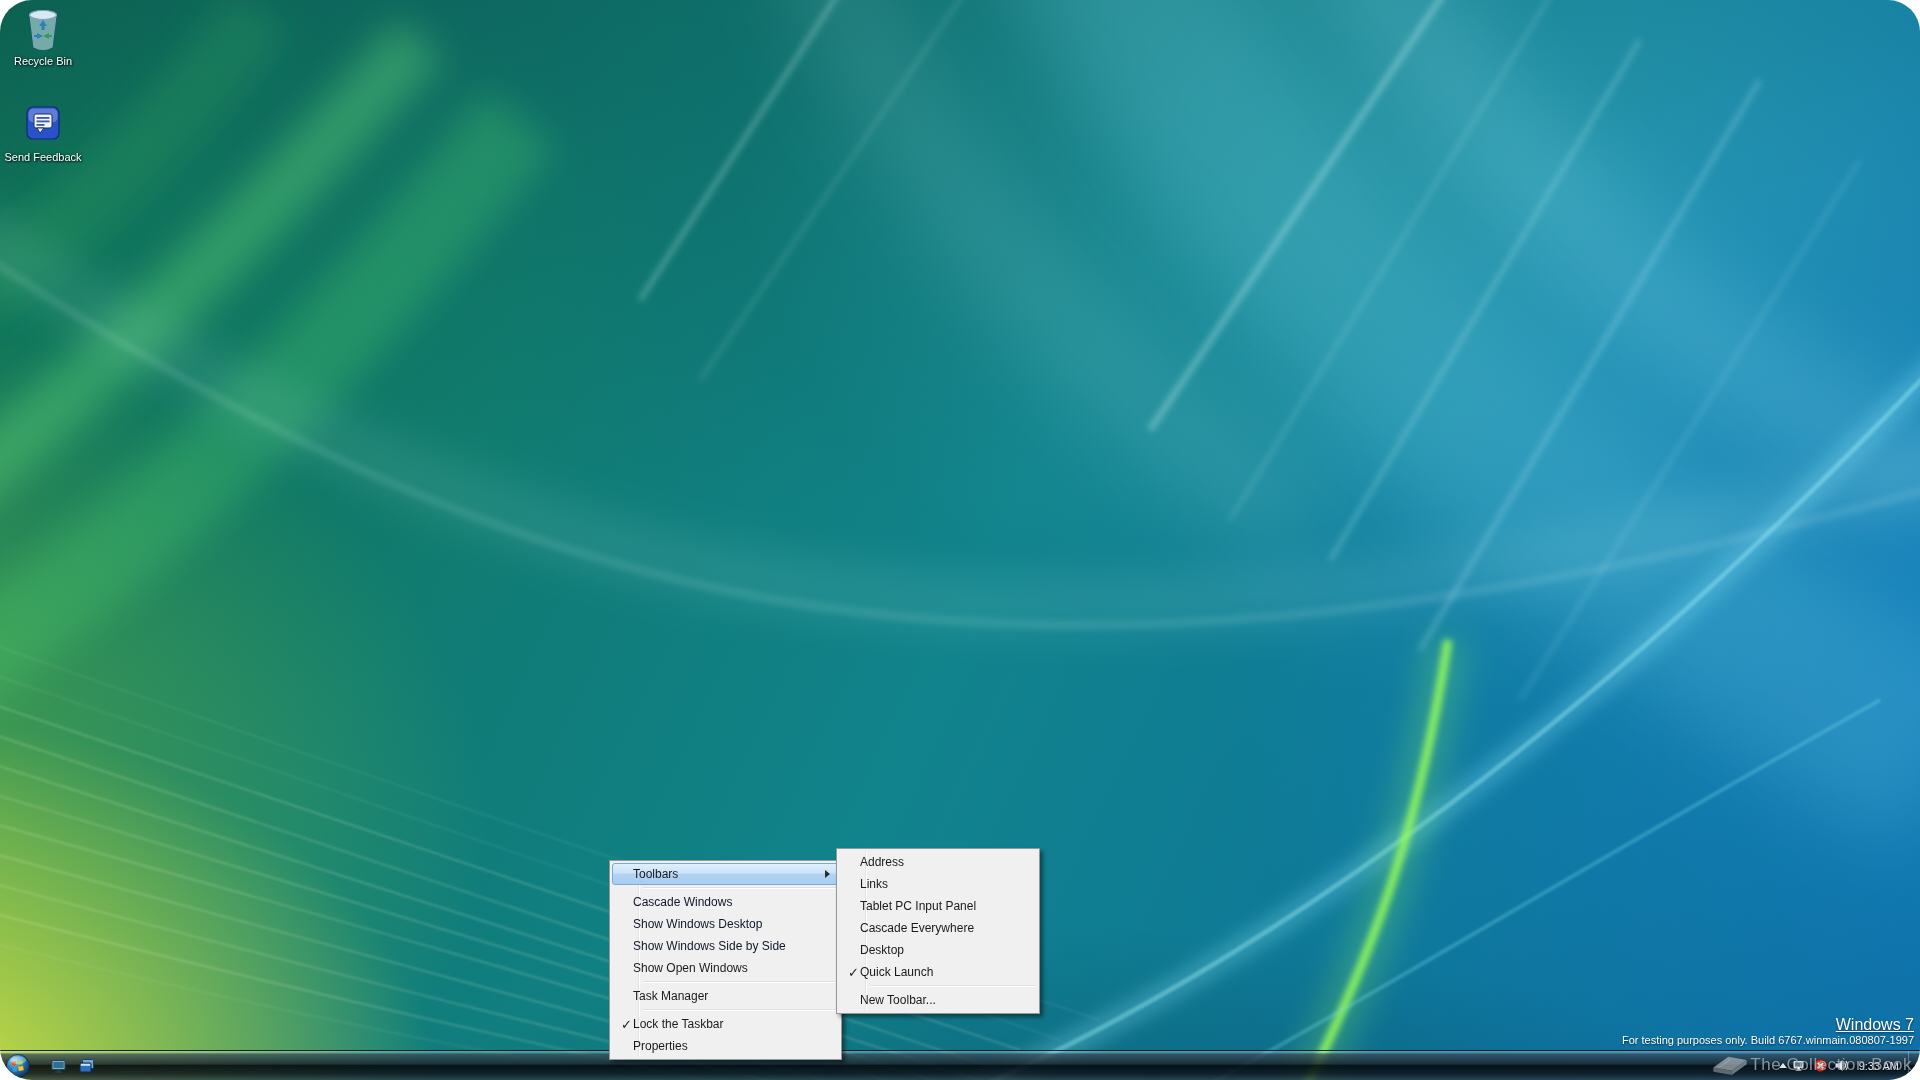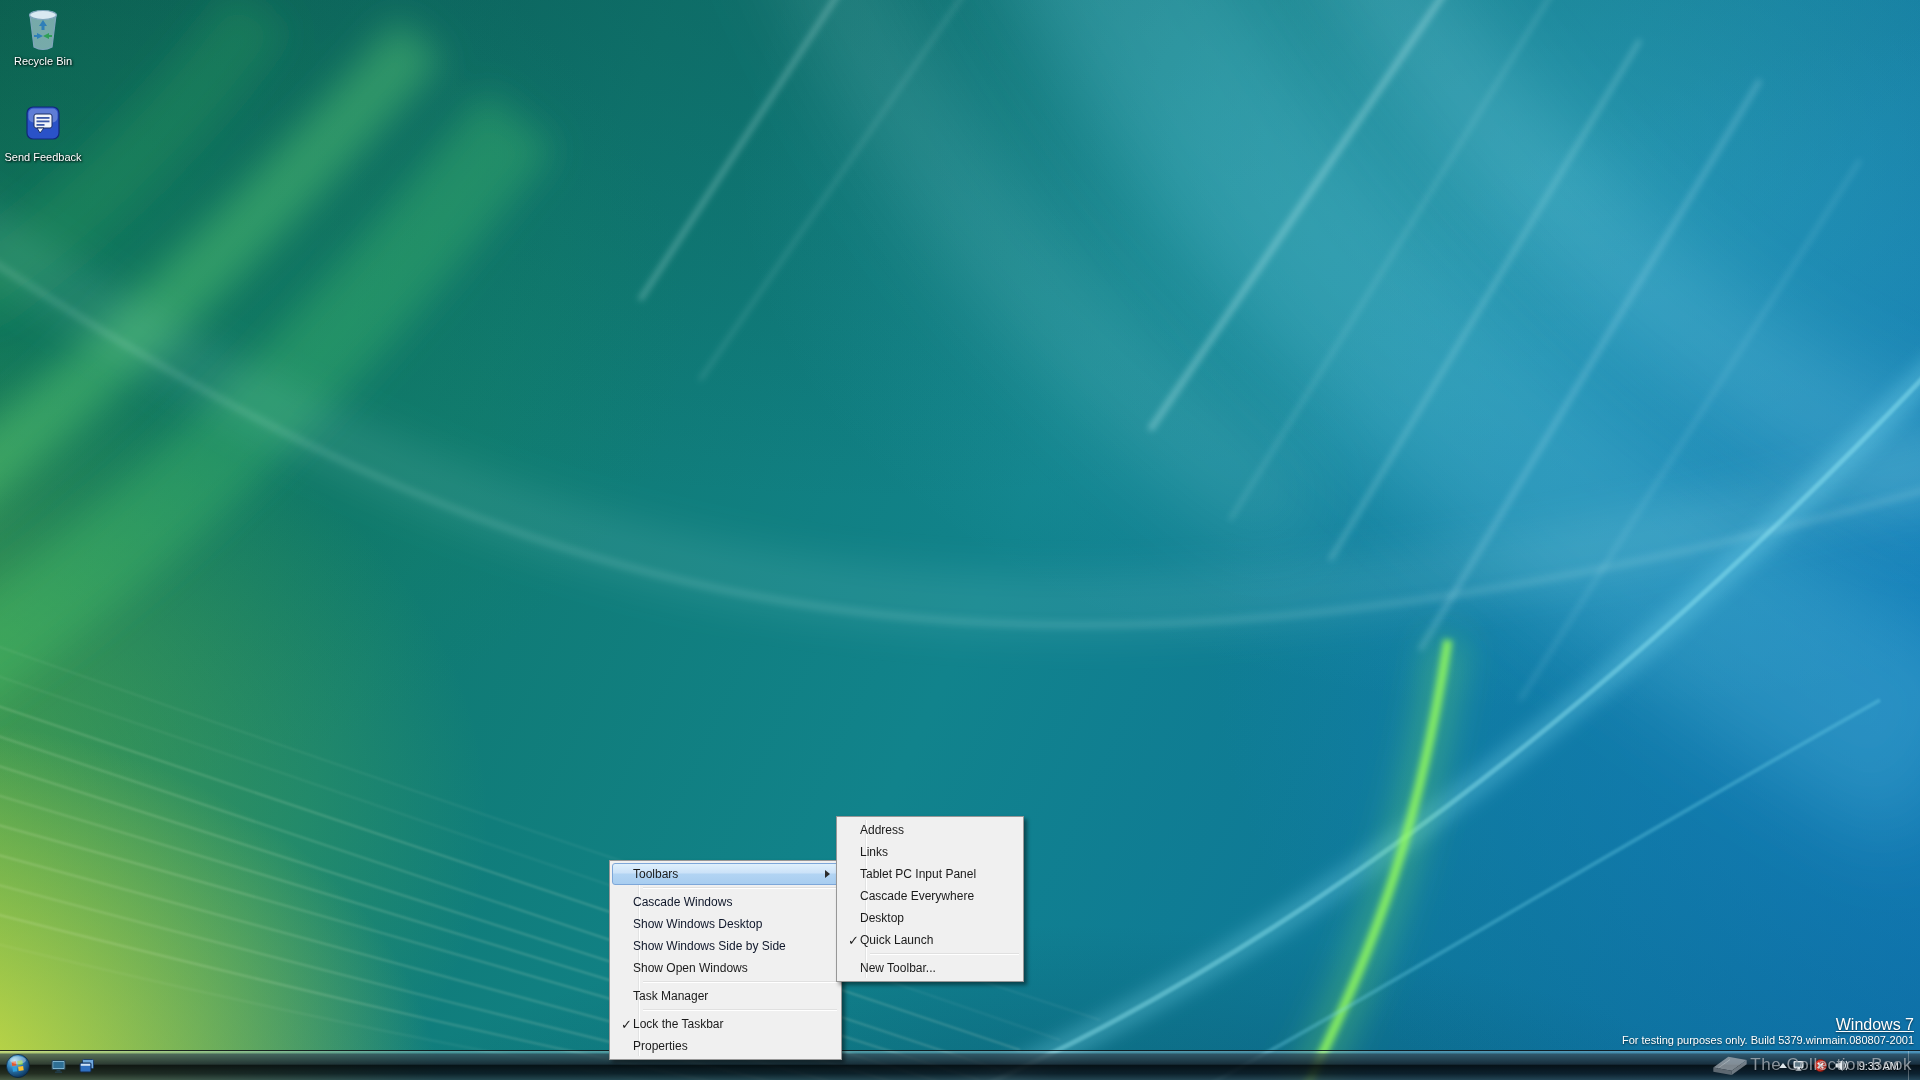--- a/index.html
+++ b/index.html
@@ -12,20 +12,21 @@
     background-color: #0e7a86;
     background-image:
       radial-gradient(1400px 900px at 82% 16%, rgba(90,215,235,0.30), rgba(90,215,235,0) 60%),
       radial-gradient(1250px 950px at 106% 60%, rgba(25,140,210,0.62), rgba(25,140,210,0) 66%),
       radial-gradient(900px 640px at -6% 103%, rgba(238,238,62,0.95), rgba(238,238,62,0) 62%),
       radial-gradient(1200px 860px at -12% 76%, rgba(140,225,60,0.58), rgba(140,225,60,0) 60%),
       radial-gradient(1000px 720px at 2% 30%, rgba(20,135,95,0.55), rgba(20,135,95,0) 65%),
       radial-gradient(1700px 1100px at 45% -25%, rgba(8,75,75,0.45), rgba(8,75,75,0) 70%),
       radial-gradient(1200px 500px at 55% 118%, rgba(6,60,80,0.55), rgba(6,60,80,0) 70%),
       linear-gradient(115deg, #0b5a4e 0%, #107a72 28%, #11838c 52%, #0e7899 74%, #0b689b 100%);
+    border-radius: 32px;
   }
   .aurora { position: absolute; inset: 0; z-index: 0; }
 
   
   .desktop-icon {
     position: absolute; width: 78px; text-align: center; z-index: 2; cursor: default;
   }
   .desktop-icon .glyph { display: block; margin: 0 auto 3px auto; }
   .icon-label {
     color: #ffffff; font-size: 11px; line-height: 13px;
@@ -76,21 +77,21 @@
   .check {
     position: absolute; left: 8px; top: 50%; transform: translateY(-50%);
     font-size: 13px; color: #1a1a1a;
   }
   .submenu-arrow {
     position: absolute; right: 8px; top: 50%; margin-top: -4px;
     width: 0; height: 0;
     border-left: 5px solid #2b2b2b; border-top: 4px solid transparent; border-bottom: 4px solid transparent;
   }
   #taskbar-context-menu { left: 609px; top: 860px; width: 233px; }
-  #toolbars-submenu    { left: 836px; top: 816px; width: 188px; z-index: 31; }
+  #toolbars-submenu    { left: 836px; top: 848px; width: 204px; z-index: 31; }
 
   
   .taskbar {
     position: absolute; left: 0; bottom: 0; width: 1920px; height: 30px; z-index: 10;
     display: flex; align-items: center;
     background: linear-gradient(180deg,
       rgba(255,255,255,0.30) 0px, rgba(160,180,190,0.35) 2px,
       rgba(60,78,90,0.72) 3px, rgba(26,36,46,0.85) 45%,
       rgba(6,10,14,0.92) 50%, rgba(12,20,28,0.86) 78%, rgba(42,58,68,0.78) 100%);
     border-top: 1px solid rgba(0,0,0,0.55);
@@ -192,21 +193,21 @@
       <path d="M15,24 l3,5 4,-5 Z" fill="#f2f5fa" stroke="#1b2f66"></path>
       <rect x="14.5" y="13" width="13" height="1.8" fill="#3b58a8"></rect>
       <rect x="14.5" y="16.5" width="13" height="1.8" fill="#3b58a8"></rect>
       <rect x="14.5" y="20" width="8" height="1.8" fill="#3b58a8"></rect>
     </svg>
     <div class="icon-label">Send Feedback</div>
   </div>
 
   <div class="build-watermark">
     <div class="wm-line1">Windows 7</div>
-    <div class="wm-line2">For testing purposes only. Build 5379.winmain.080807-2001</div>
+    <div class="wm-line2">For testing purposes only. Build 6767.winmain.080807-1997</div>
   </div>
 
   <div class="collection-watermark">
     <svg width="40" height="26" viewBox="0 0 48 30">
       <path d="M4,18 L22,5 L44,9 L26,22 Z" fill="#aab2ba"></path>
       <path d="M4,18 L26,22 L26,27 L4,23 Z" fill="#7d858d"></path>
       <path d="M26,22 L44,9 L44,14 L26,27 Z" fill="#949ca4"></path>
       <path d="M10,18.5 L24,8.5" stroke="#d5dade" stroke-width="1.2" fill="none"></path>
     </svg>
     <span>The Collection Book</span>

